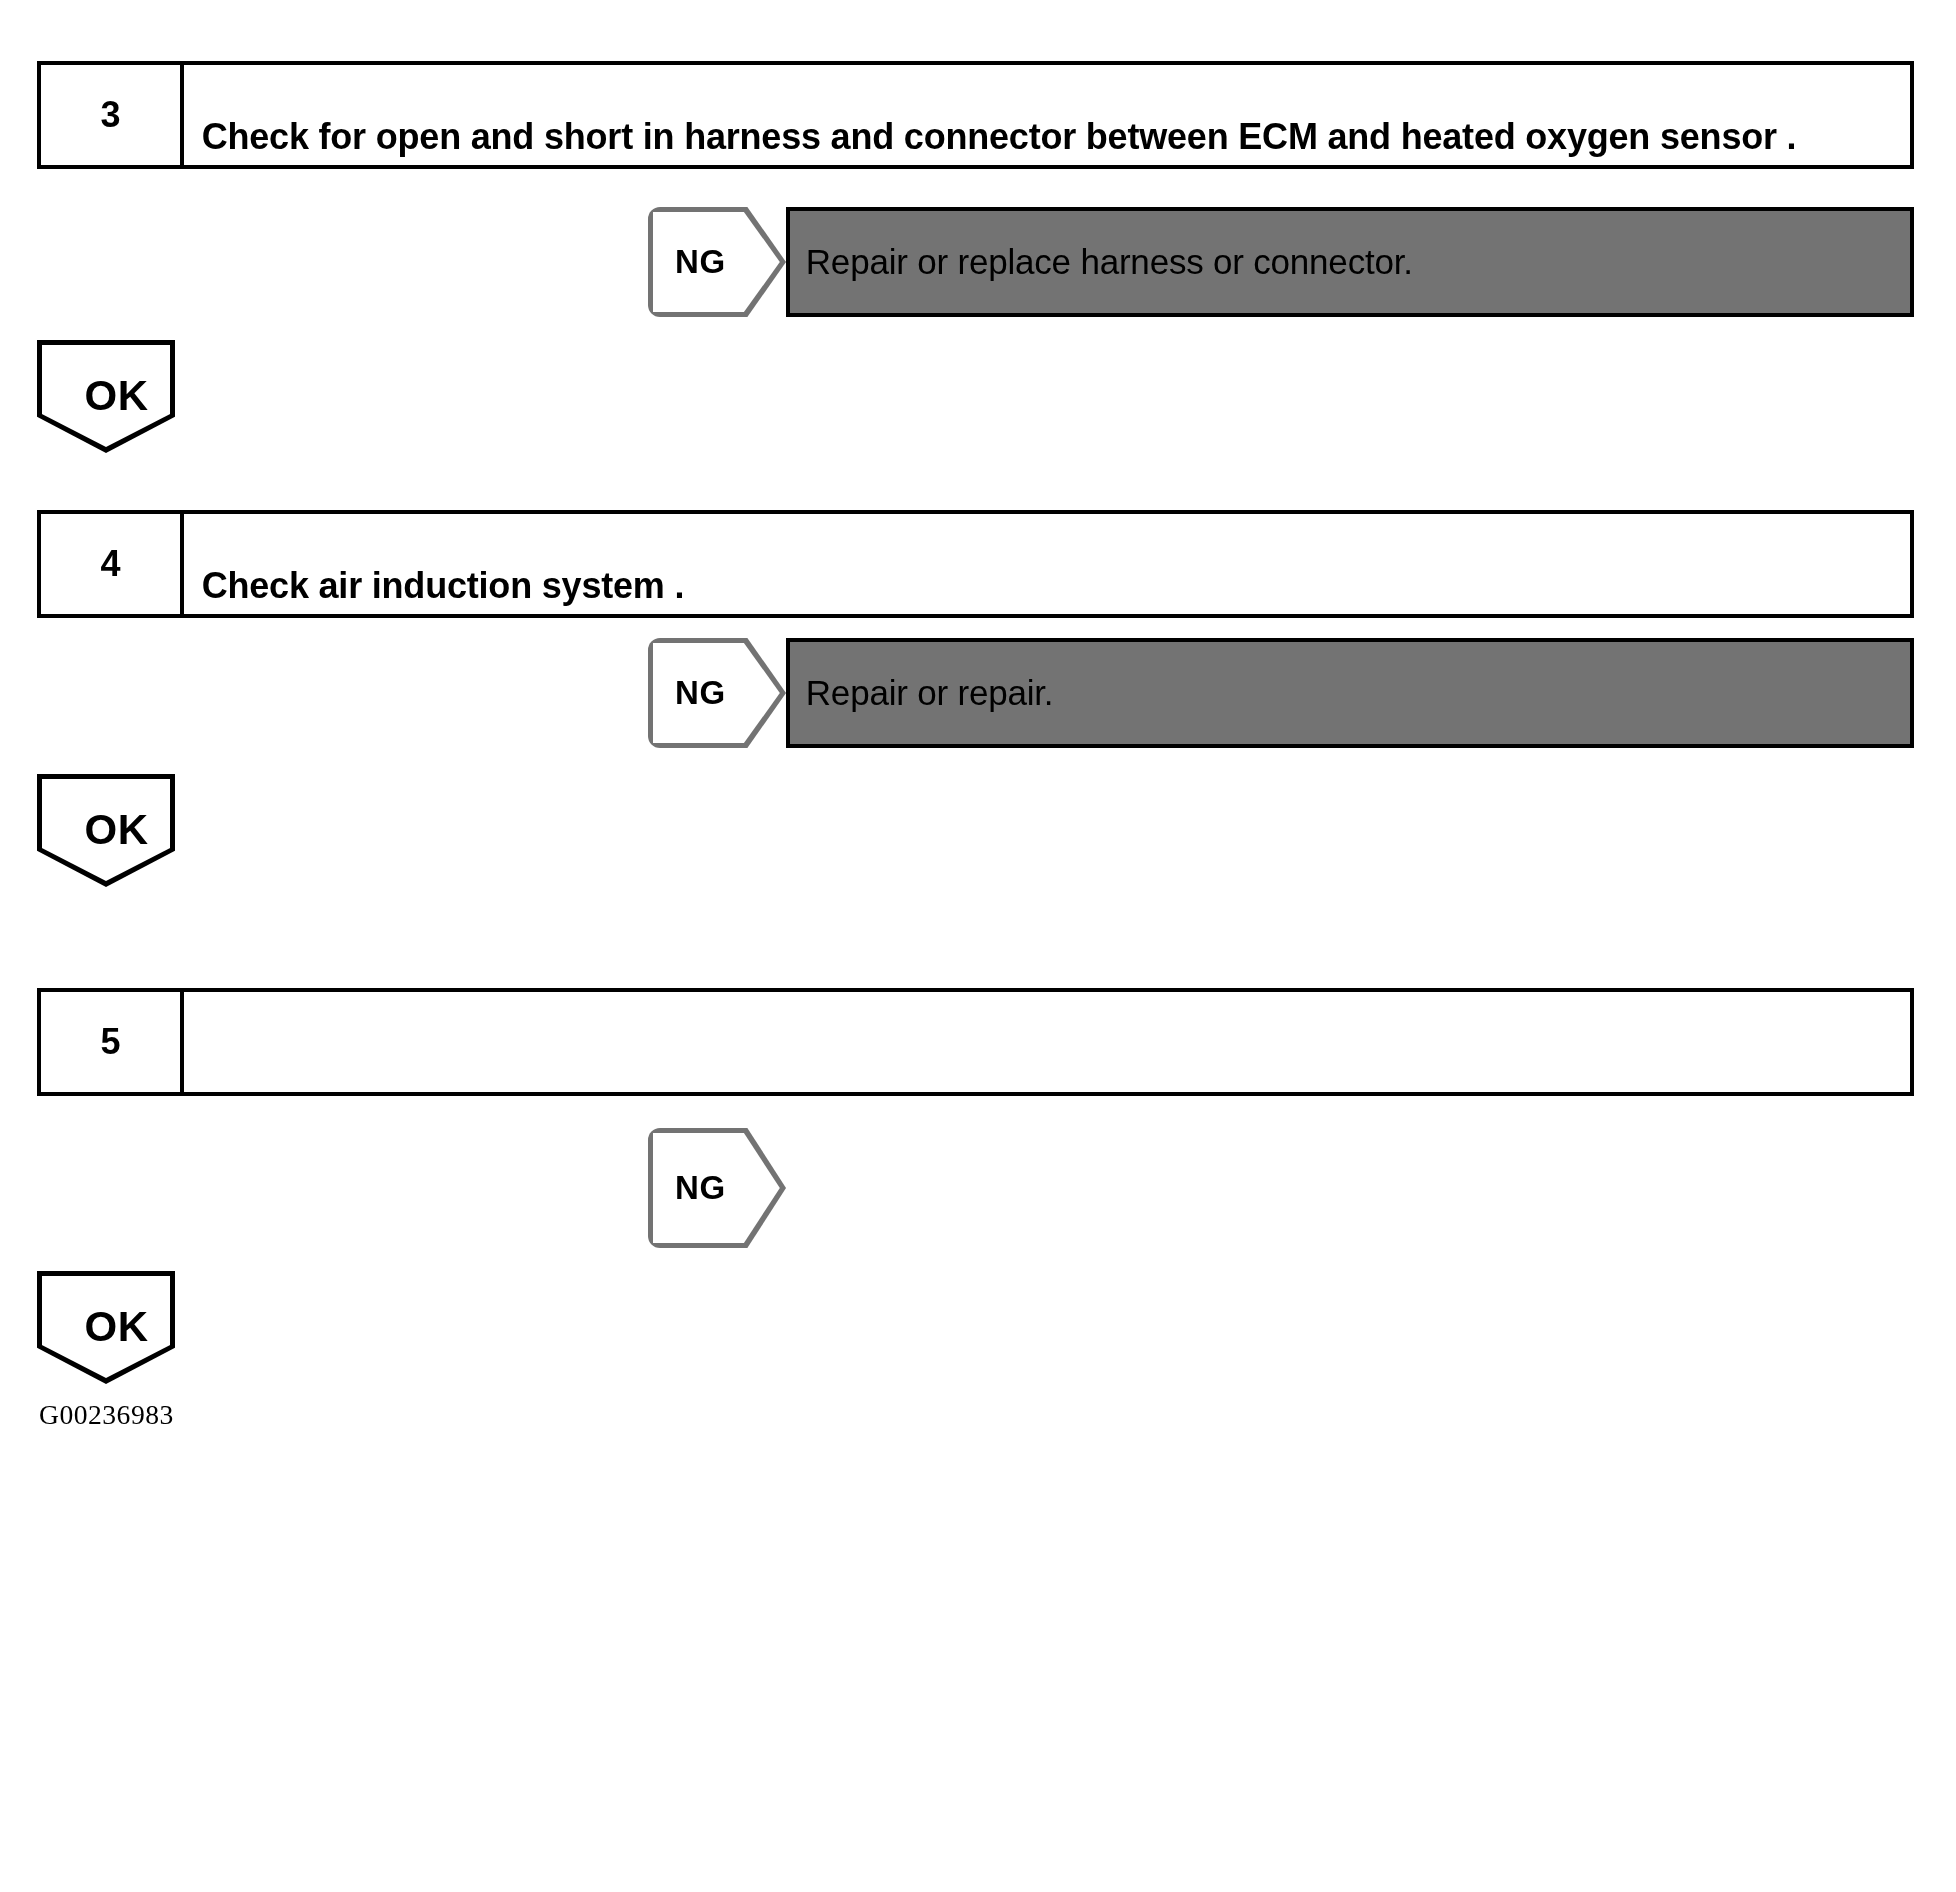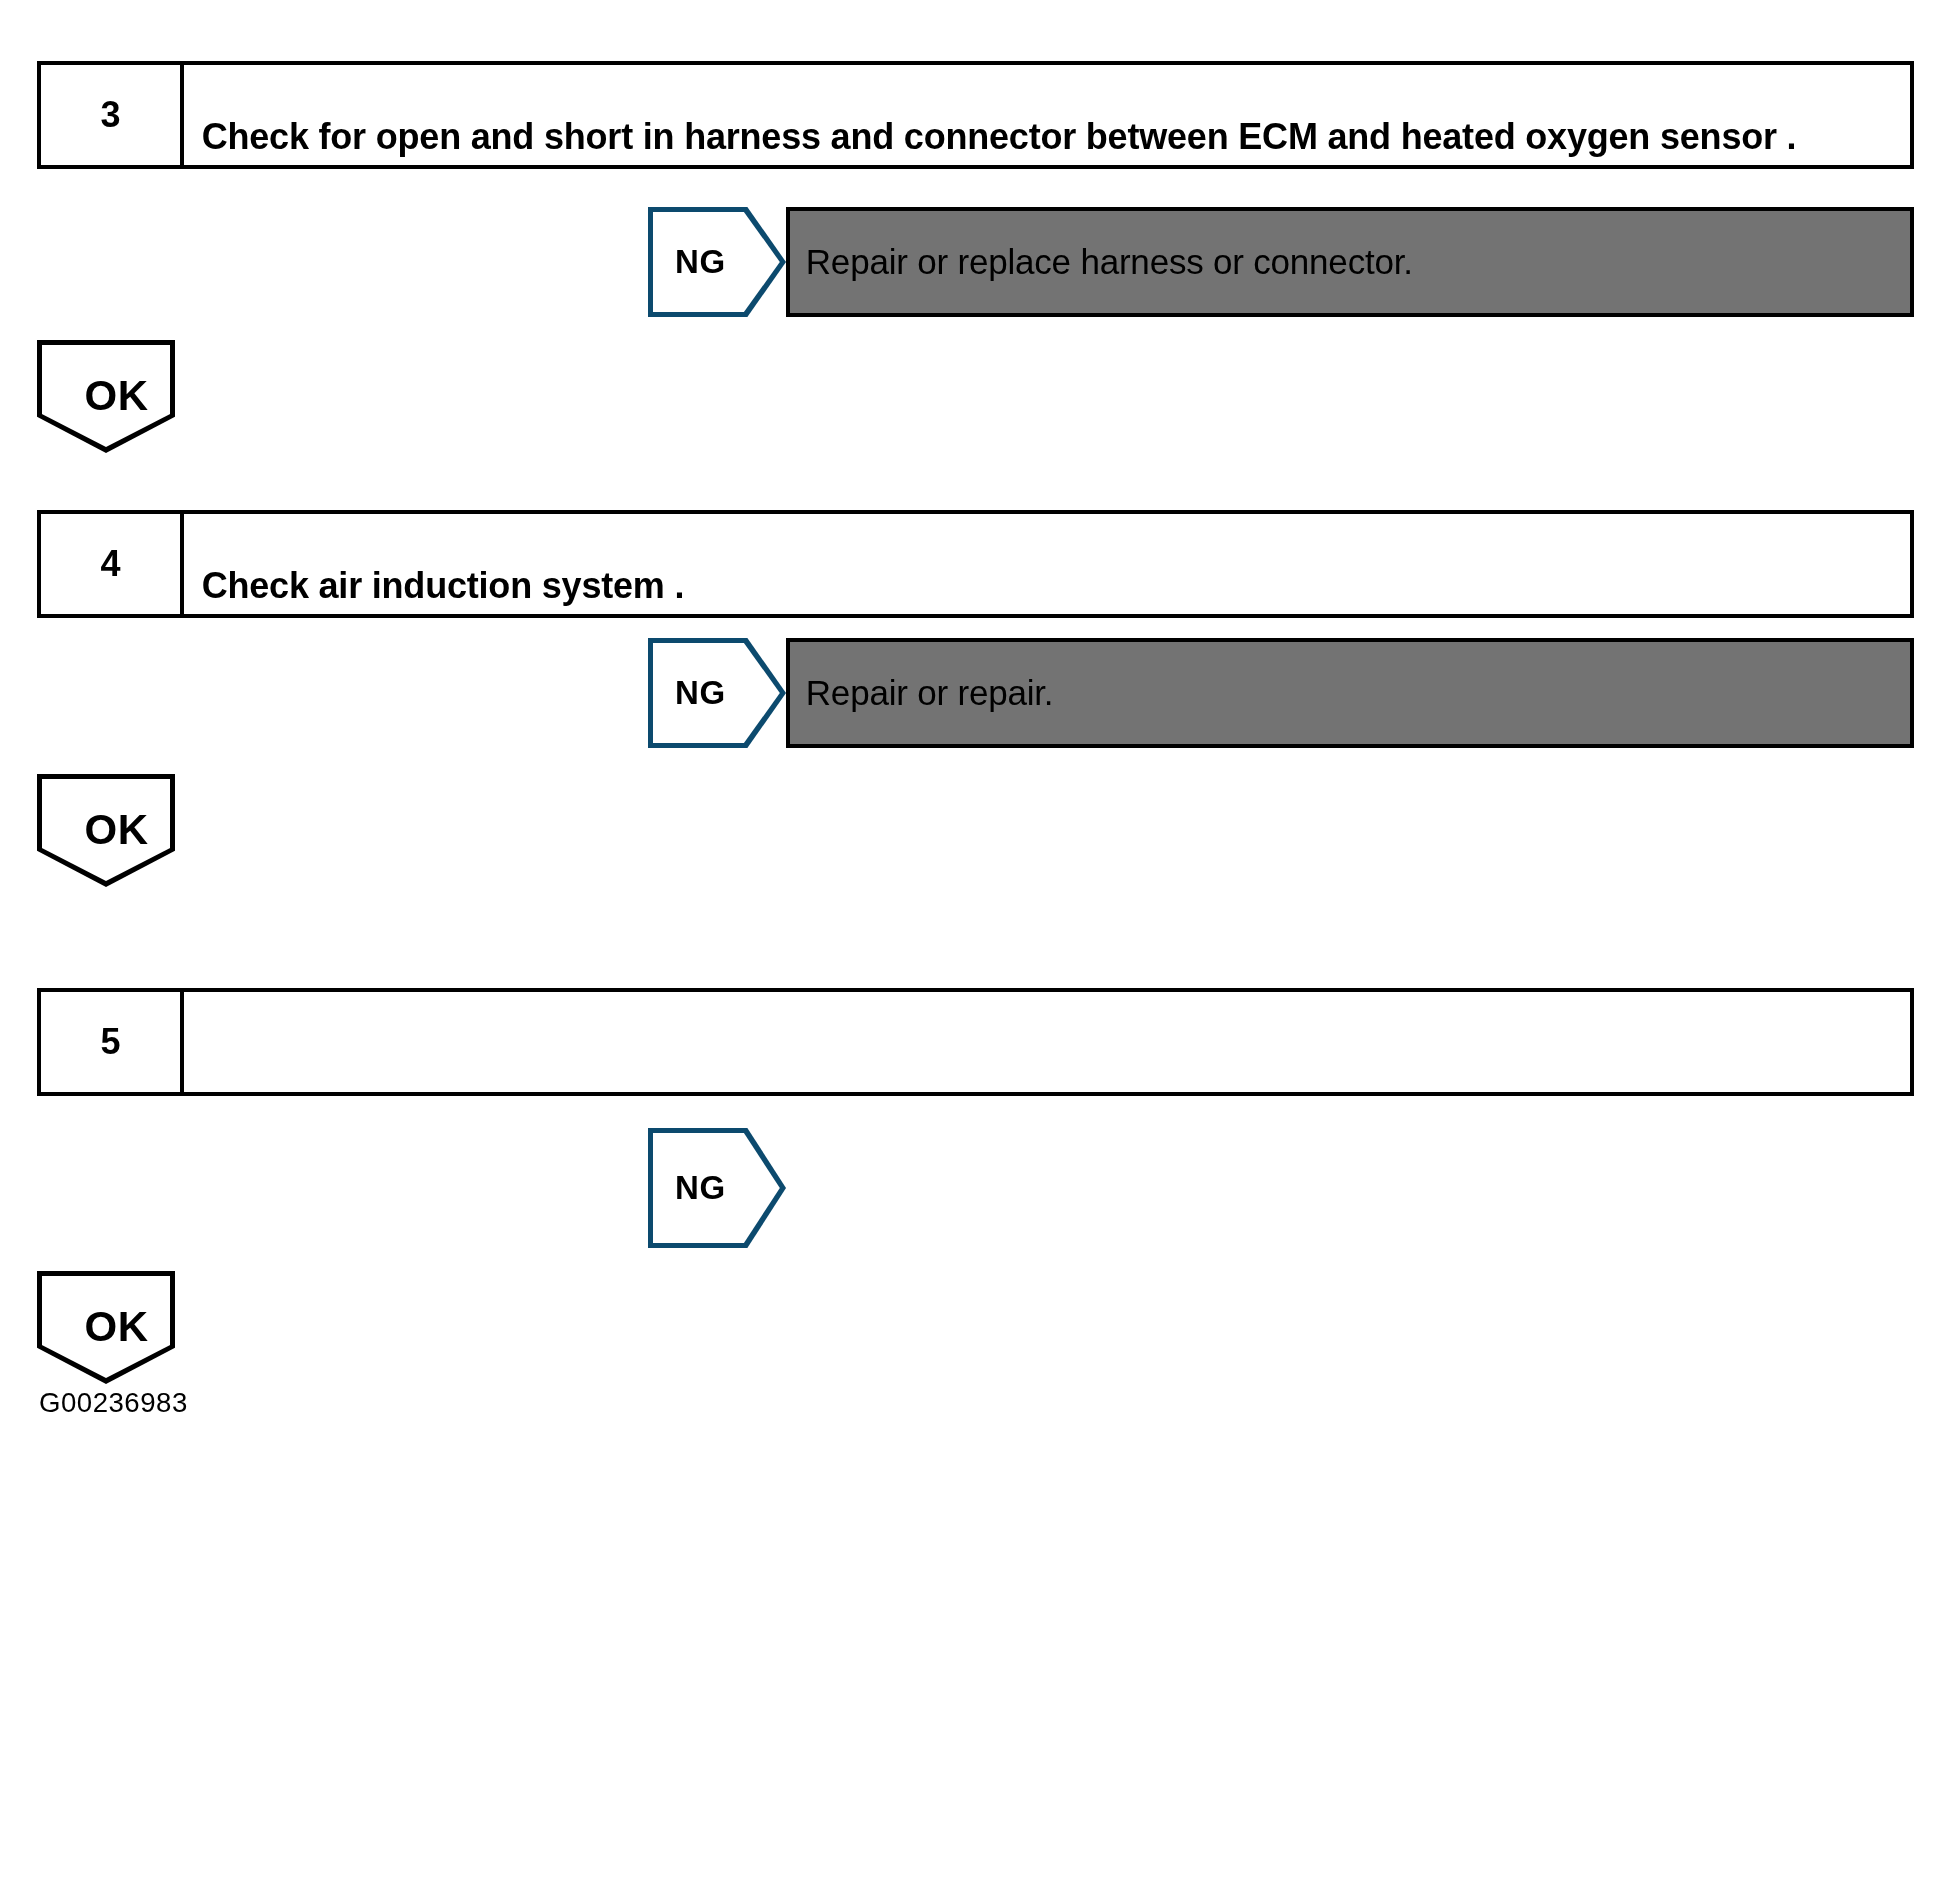--- a/index.html
+++ b/index.html
@@ -57,25 +57,26 @@
   .ng-row {
     position: absolute;
     display: flex;
     align-items: stretch;
   }
   .ng-tag {
     position: relative;
     box-sizing: border-box;
     width: 138px;
     flex: 0 0 138px;
-    background: #0c4a6e;
+    background: #737373;
     
     clip-path: polygon(0 0, 72% 0, 100% 50%, 72% 100%, 0 100%);
     display: flex;
     align-items: center;
+    border-radius: 12px;
   }
   .ng-tag-inner {
     position: absolute;
     left: 4.9px;
     top: 4.9px;
     right: 4.9px;
     bottom: 4.9px;
     background: #fff;
     clip-path: polygon(0 0, 71% 0, 99% 50%, 71% 100%, 0 100%);
     display: flex;
@@ -125,24 +126,25 @@
     text-align: center;
     font-weight: bold;
     font-size: 42px;
     letter-spacing: 0.5px;
     padding-left: 21px;
   }
 
   
   .figure-code {
     position: absolute;
-    font-family: Liberation Sans, sans-serif;
+    font-family: Liberation Serif, serif;
     font-size: 27.6px;
     letter-spacing: 0.5px;
     color: #000;
+    margin-top: 12px;
   }
 </style>
 </head>
 <body>
 
 <div id="page">
 
   <div class="step-box" style="left:37px; top:61px; width:1877px; height:108px;">
     <div class="step-num">3</div>
     <div class="step-text">Check for open and short in harness and connector between ECM and heated oxygen sensor .</div>

